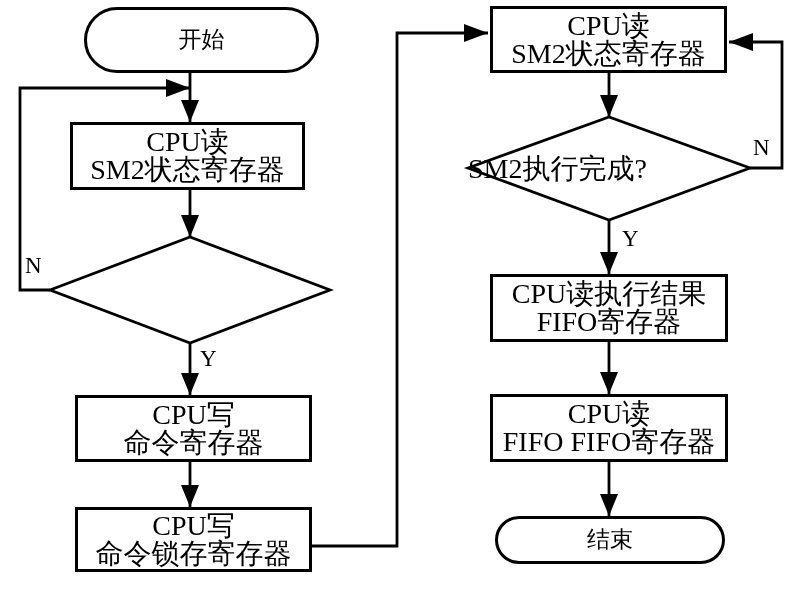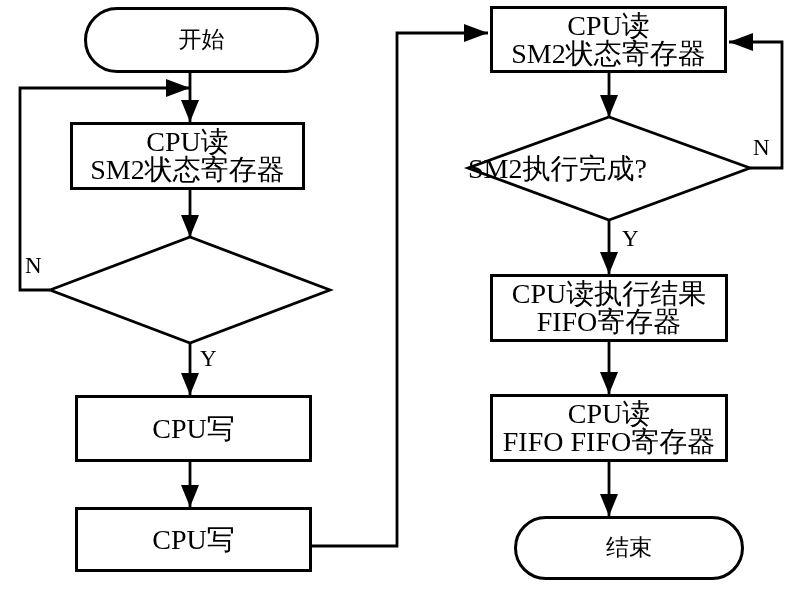--- a/index.html
+++ b/index.html
@@ -96,24 +96,26 @@
   </div>
 
   <div class="node" style="left:70px; top:122px; width:235px; height:68px;">
     <div>CPU读</div>
     <div>SM2状态寄存器</div>
   </div>
 
 
   <div class="node" style="left:75px; top:395px; width:237px; height:67px;">
     <div>CPU写</div>
+    <div>命令寄存器</div>
   </div>
 
   <div class="node" style="left:75px; top:507px; width:237px; height:65px;">
     <div>CPU写</div>
+    <div>命令锁存寄存器</div>
   </div>
 
   <div class="node" style="left:490px; top:6px; width:237px; height:67px;">
     <div>CPU读</div>
     <div>SM2状态寄存器</div>
   </div>
 
   <div class="diamond-text" style="left:468px; top:117px; width:282px; height:103px;">
     <span>SM2执行完成?</span>
   </div>
@@ -121,21 +123,21 @@
   <div class="node" style="left:490px; top:274px; width:238px; height:68px;">
     <div>CPU读执行结果</div>
     <div>FIFO寄存器</div>
   </div>
 
   <div class="node" style="left:490px; top:394px; width:238px; height:68px;">
     <div>CPU读</div>
     <div>FIFO FIFO寄存器</div>
   </div>
 
-  <div class="node terminator" style="left:514px; top:516px; width:230px; height:64px; border-radius:32px;font-family:Liberation Serif, serif;">
+  <div class="node terminator" style="left:495px; top:516px; width:230px; height:48px; border-radius:32px;font-family:Liberation Serif, serif;">
     <div>结束</div>
   </div>
 
   <span class="edge-label" style="left:25px; top:254px;">N</span>
   <span class="edge-label" style="left:200px; top:347px;">Y</span>
   <span class="edge-label" style="left:753px; top:136px;">N</span>
   <span class="edge-label" style="left:622px; top:227px;">Y</span>
 
 </div>
 

